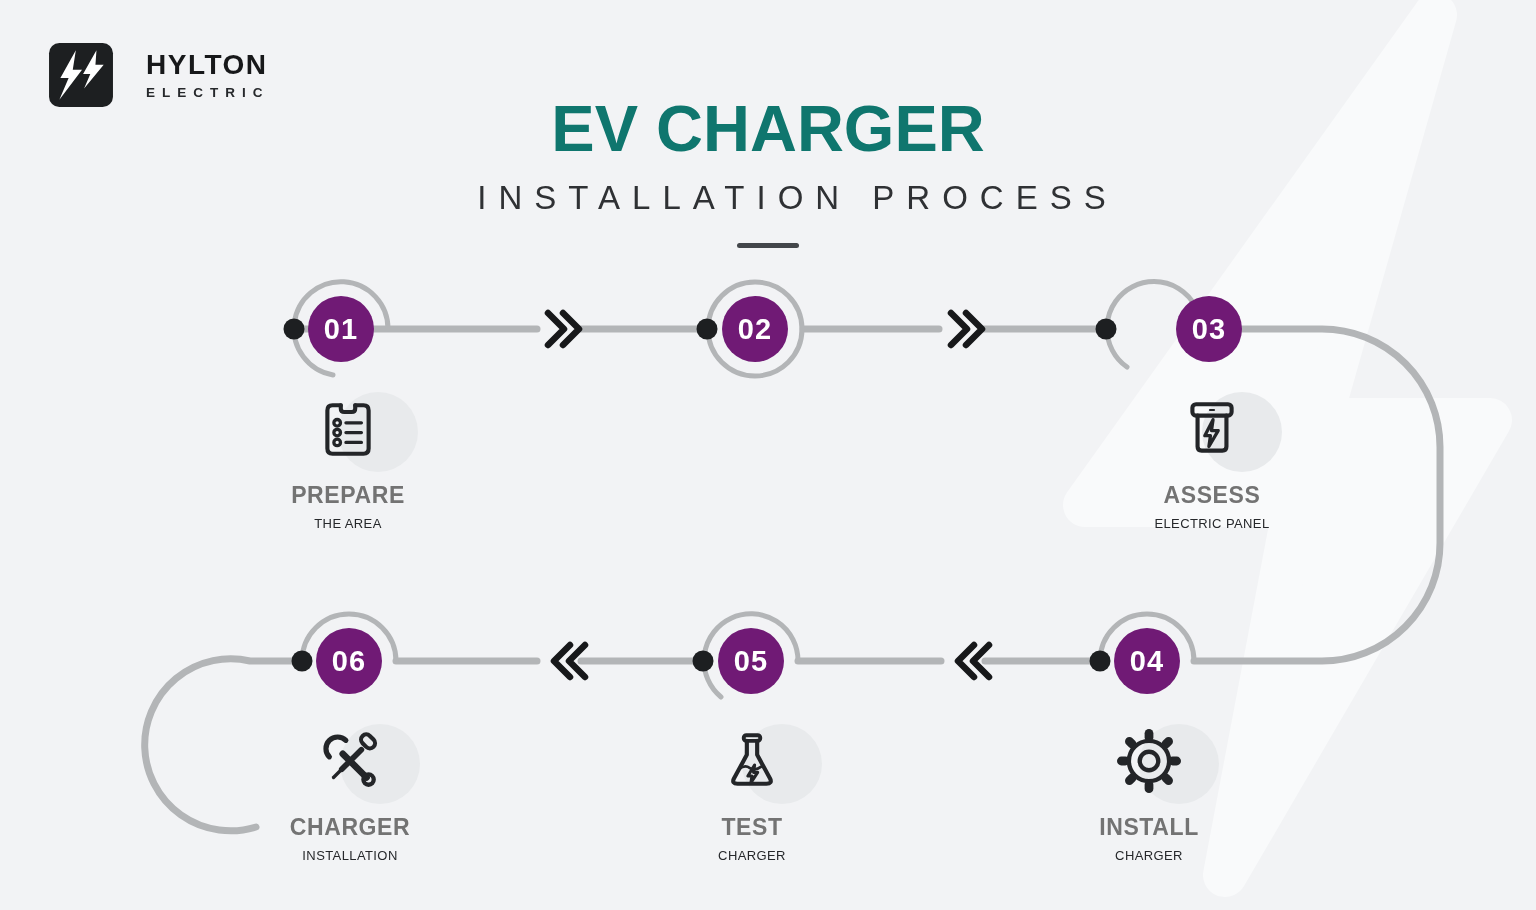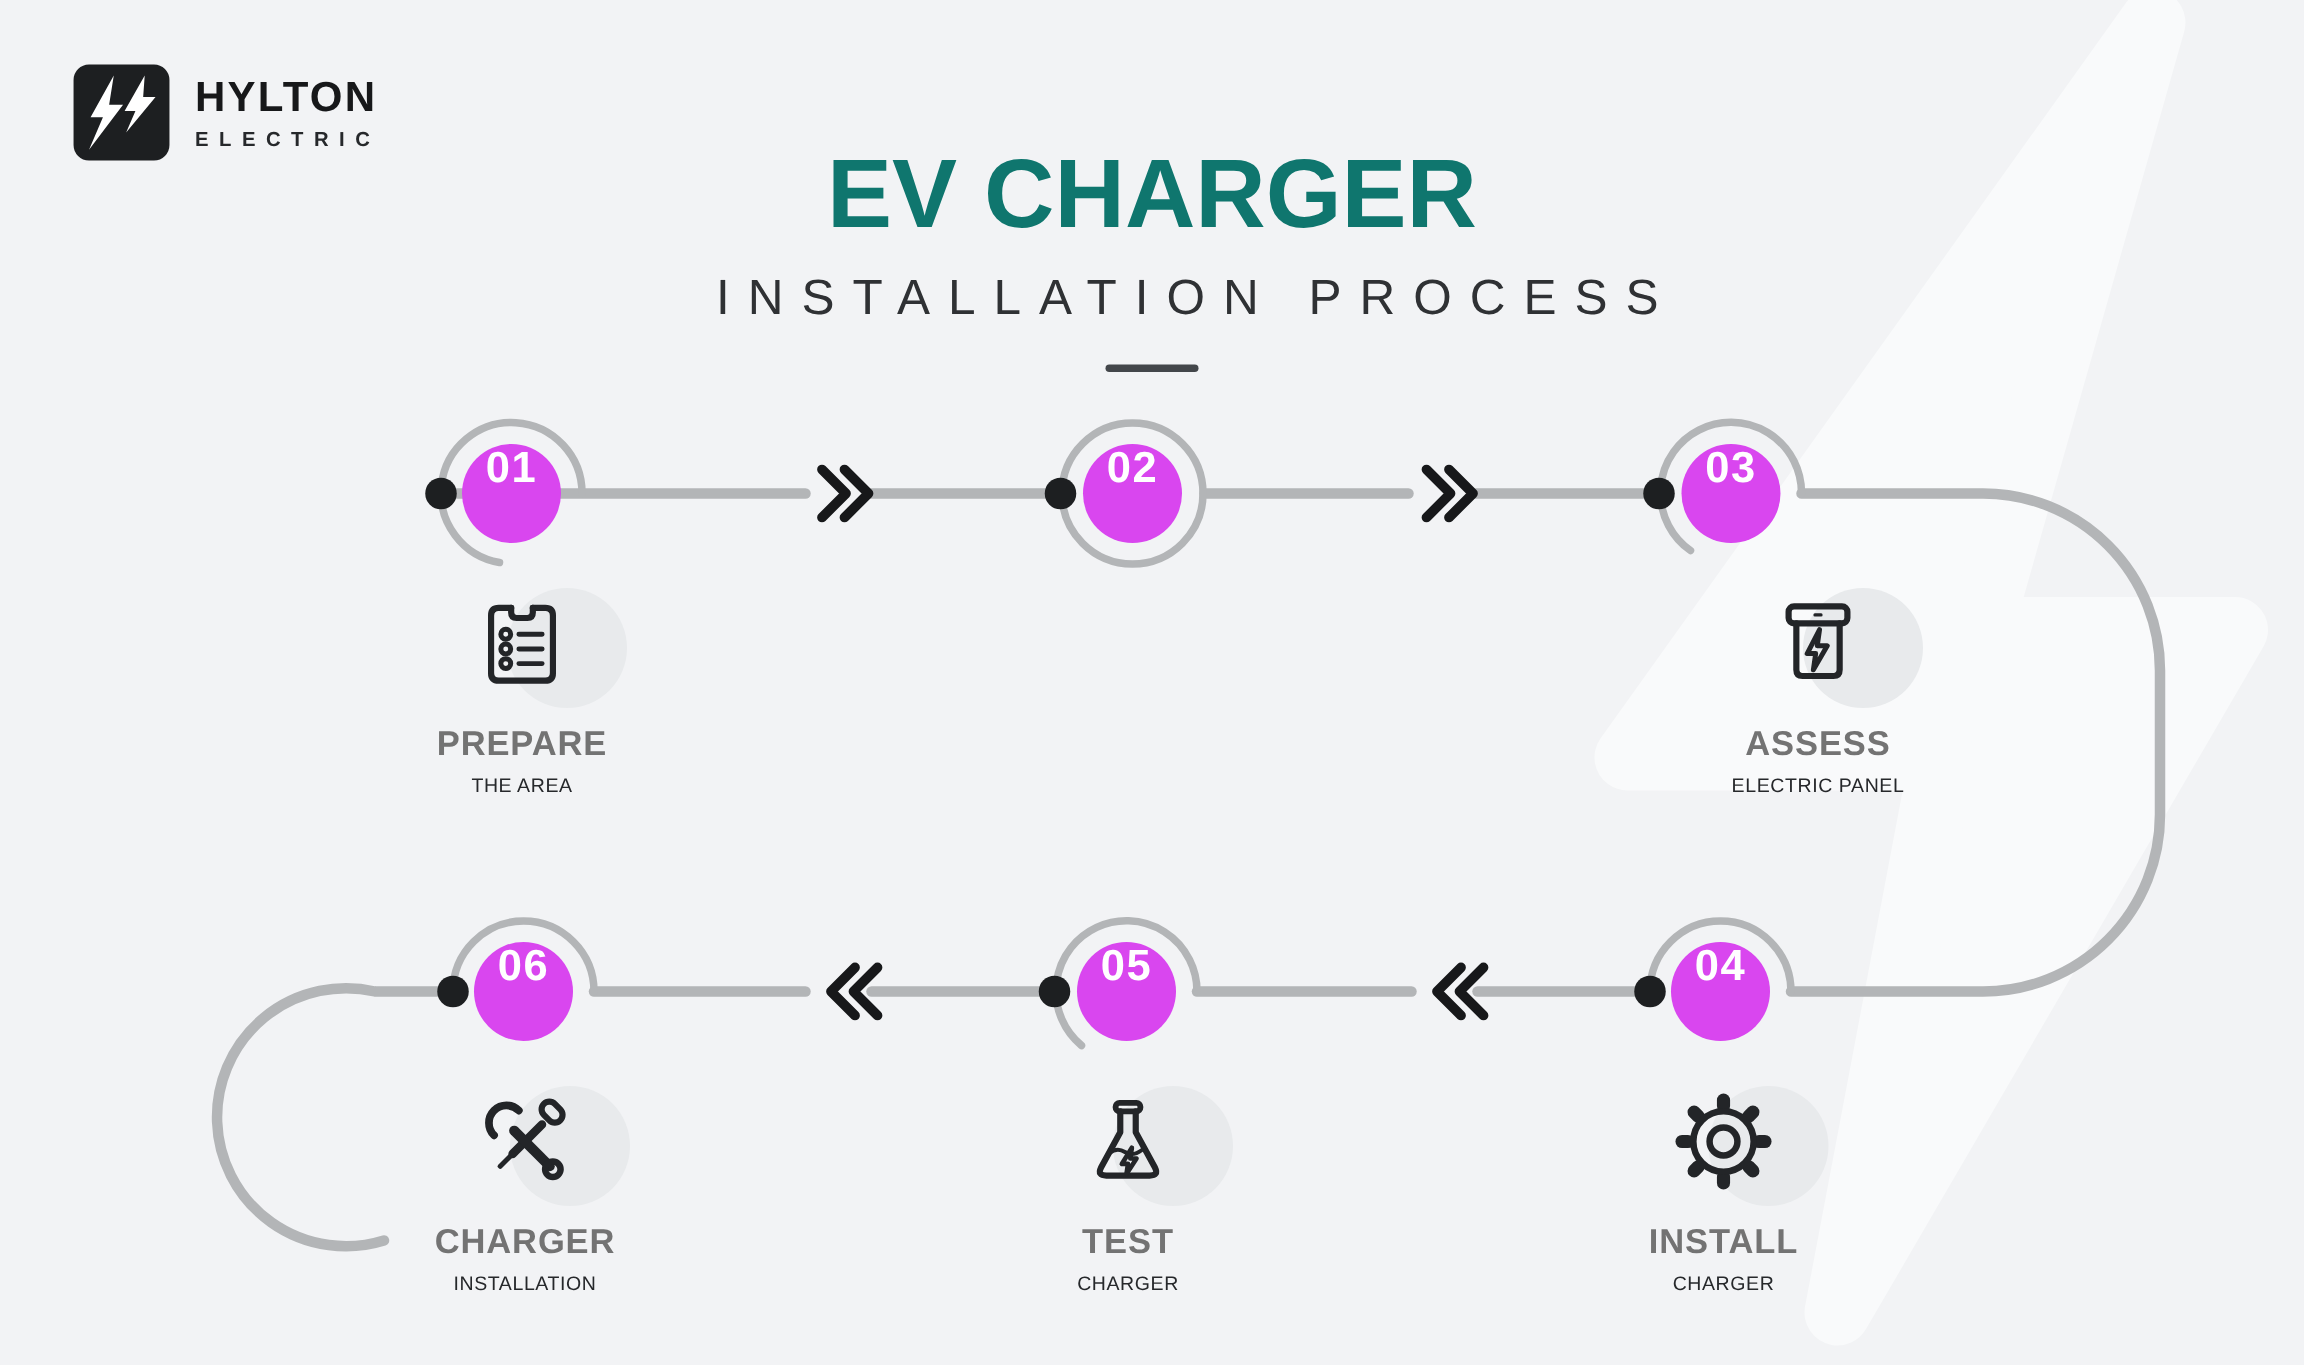--- a/index.html
+++ b/index.html
@@ -6,37 +6,37 @@
   html,body { width:1536px; height:910px; }
   body { font-family:"Liberation Sans", sans-serif; background:#eceef0; }
   .canvas {
     position:relative; width:1536px; height:910px;
     background:#f2f3f5; overflow:hidden;
   }
   
   .watermark { position:absolute; left:0; top:0; width:1536px; height:910px; pointer-events:none; }
 
   
-  .logo { position:absolute; left:48px; top:42px; display:flex; align-items:center; gap:16px; }
+  .logo { position:absolute; left:48px; top:42px; display:flex; align-items:center; gap:32px; }
   .logo-mark { width:66px; height:66px; }
   .logo-text .name { font-size:28px; font-weight:800; letter-spacing:1.5px; color:#17181a; line-height:1.05; }
   .logo-text .sub  { font-size:13.5px; font-weight:600; letter-spacing:7px; color:#26282b; margin-top:5px; }
 
   
   .header { position:absolute; left:0; top:96px; width:100%; text-align:center; }
   .title { font-size:65px; font-weight:900; letter-spacing:0px; color:#0f766e; line-height:1; }
   .subtitle { margin-top:18px; font-size:33px; font-weight:400; letter-spacing:12px; color:#2f3134; text-indent:12px;margin-left:47px; }
   .divider { width:62px; height:5px; background:#43464a; border-radius:3px; margin:26px auto 0; }
 
   
   .path-layer { position:absolute; left:0; top:0; width:1536px; height:910px; }
 
   
   .node { position:absolute; width:66px; height:66px; border-radius:50%;
-          background:#d946ef; display:flex; justify-content:center; }
+          background:#701a75; display:flex; align-items:center; justify-content:center; }
   .node span { color:#ffffff; font-size:29px; font-weight:800; letter-spacing:1px; }
 
   
   .info { position:absolute; width:280px; display:flex; flex-direction:column; align-items:center; }
   .icon-wrap { position:relative; width:112px; height:70px; display:flex; justify-content:center; }
   .blob { position:absolute; left:46px; top:-4px; width:80px; height:80px; border-radius:50%; background:#e8eaec; }
   .icon-wrap svg { position:relative; width:66px; height:66px; }
   .info .t1 { margin-top:16px; font-size:23px; font-weight:700; letter-spacing:.6px; color:#737373; }
   .info .t2 { margin-top:7px; font-size:13px; font-weight:400; letter-spacing:.4px; color:#26282b; }
 
@@ -112,21 +112,21 @@
       <path d="M570 645 L554 661 L570 677 M585 645 L569 661 L585 677"></path>
     </g>
   </svg>
 
   <div class="node" style="left:308px; top:296px;">
     <span>01</span>
     </div>
   <div class="node" style="left:722px; top:296px;">
     <span>02</span>
     </div>
-  <div class="node" style="left:1121px; top:296px;">
+  <div class="node" style="left:1176px; top:296px;">
     <span>03</span>
     </div>
   <div class="node" style="left:1114px; top:628px;">
     <span>04</span>
     </div>
   <div class="node" style="left:718px; top:628px;">
     <span>05</span>
     </div>
   <div class="node" style="left:316px; top:628px;">
     <span>06</span>

